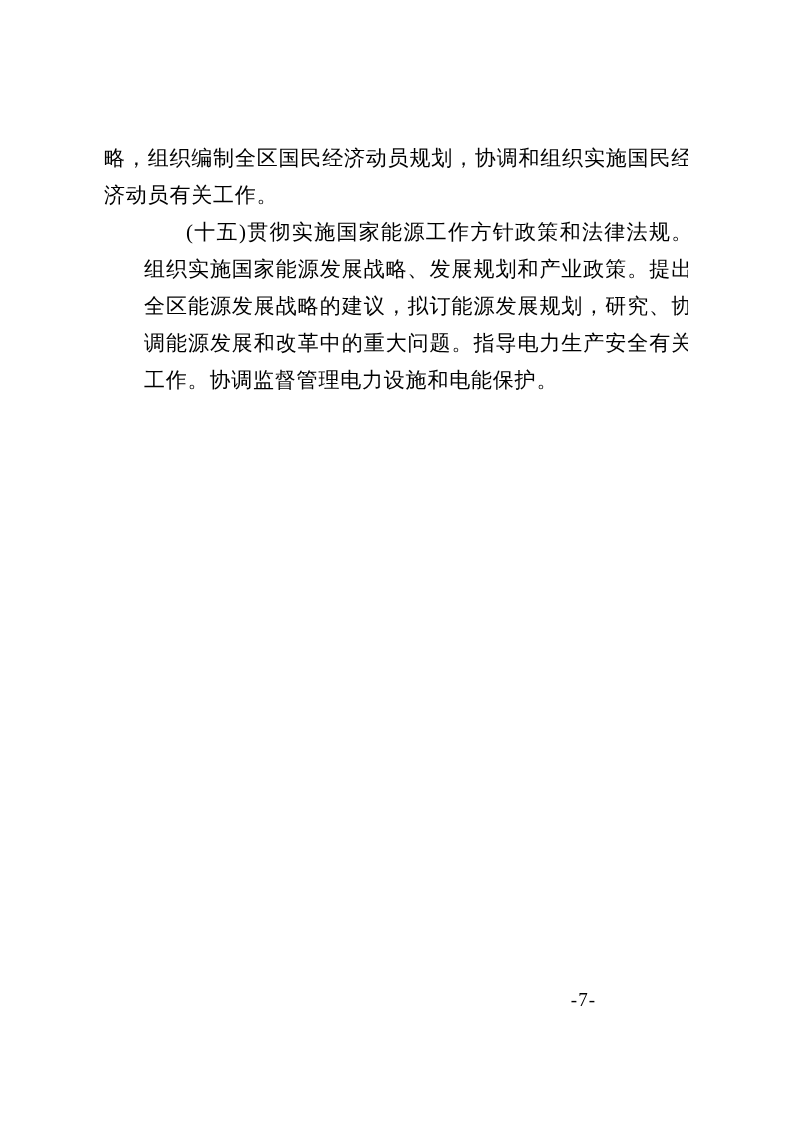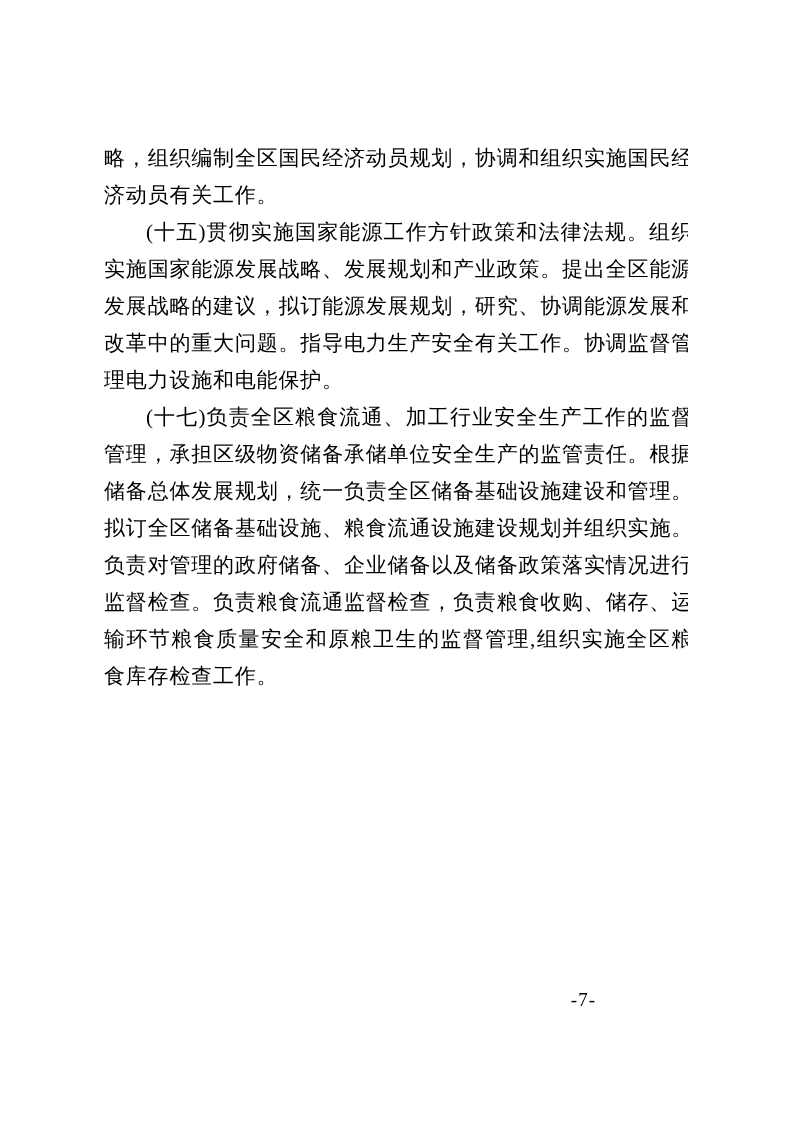--- a/index.html
+++ b/index.html
@@ -26,34 +26,34 @@
     margin: 0;
     font-size: 21px;
     line-height: 37px;
     letter-spacing: 0.8px;
     text-align: justify;
     text-justify: inter-ideograph;
     word-break: break-all;
   }
   .para.indent {
     text-indent: 2em;
+    margin-left: 40px;
   }
   .page-number {
     position: absolute;
     top: 988px;
     right: 92px;
     font-size: 19px;
     line-height: 24px;
     letter-spacing: 1px;
     color: #000000;
   }
 </style>
 </head>
 <body>
 
 <div class="page">
   <div class="content">
     <p class="para">略，组织编制全区国民经济动员规划，协调和组织实施国民经济动员有关工作。</p>
     <p class="para indent">(十五)贯彻实施国家能源工作方针政策和法律法规。组织实施国家能源发展战略、发展规划和产业政策。提出全区能源发展战略的建议，拟订能源发展规划，研究、协调能源发展和改革中的重大问题。指导电力生产安全有关工作。协调监督管理电力设施和电能保护。</p>
-    <p class="para indent">(十七)负责全区粮食流通、加工行业安全生产工作的监督管理，承担区级物资储备承储单位安全生产的监管责任。根据储备总体发展规划，统一负责全区储备基础设施建设和管理。拟订全区储备基础设施、粮食流通设施建设规划并组织实施。负责对管理的政府储备、企业储备以及储备政策落实情况进行监督检查。负责粮食流通监督检查，负责粮食收购、储存、运输环节粮食质量安全和原粮卫生的监督管理,组织实施全区粮食库存检查工作。</p>
   </div>
   <div class="page-number">-7-</div>
 </div>
 
 </body></html>

